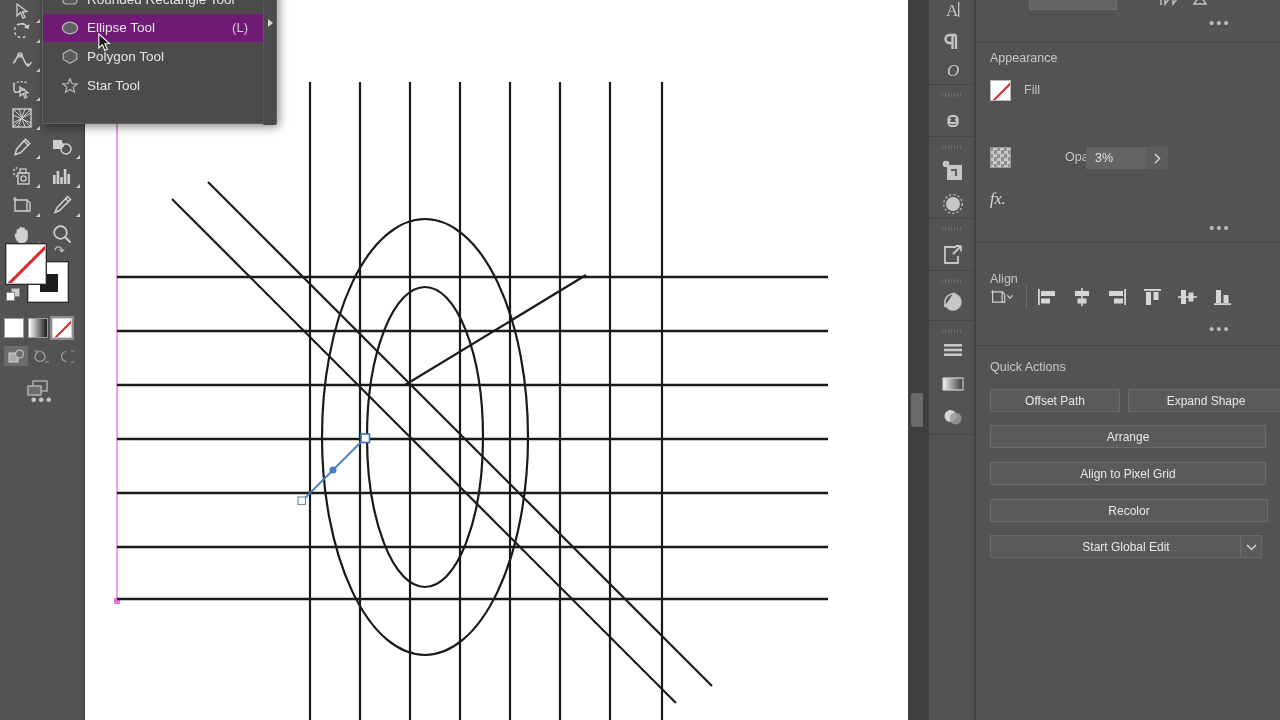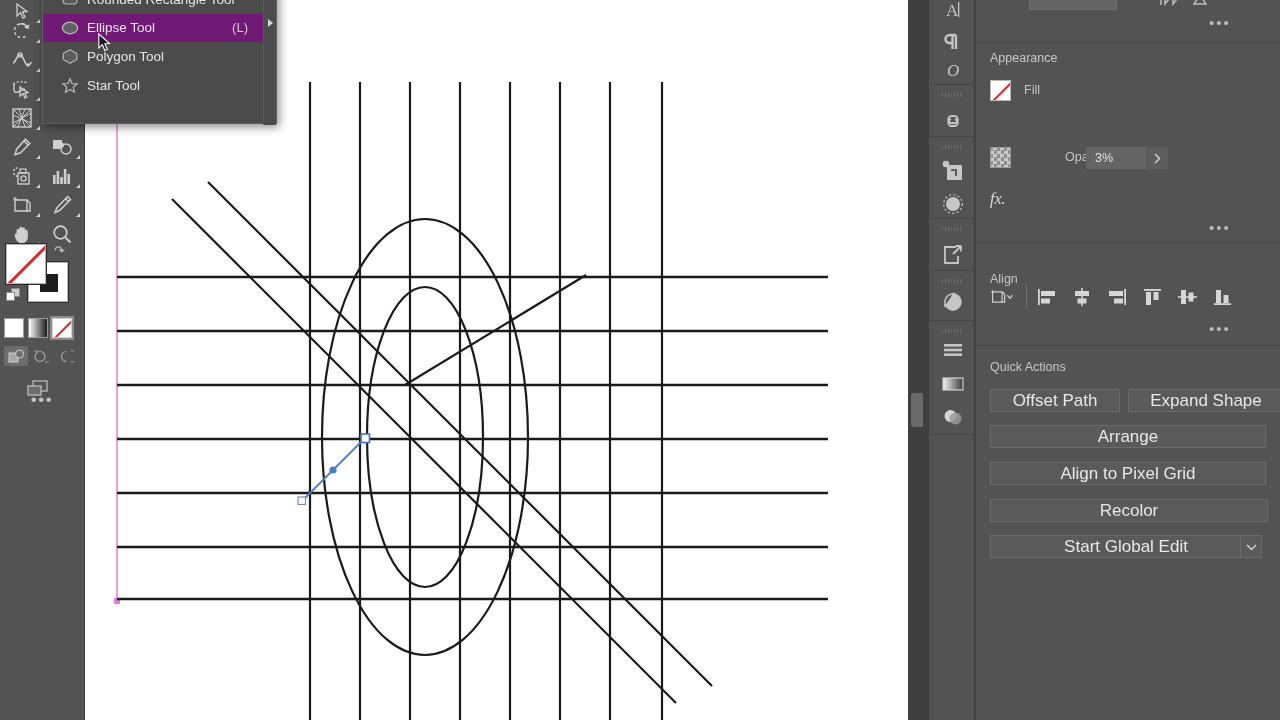--- a/index.html
+++ b/index.html
@@ -144,21 +144,21 @@
   .caret-btn { position: absolute; height: 22px; width: 22px; background: #5d5d5d;
                display:flex; align-items:center; justify-content:center; color:#d2d2d2; font-size: 11px; }
   .fx { position: absolute; color: #dcdcdc; font-size: 16px; font-style: italic;
         font-family: "Liberation Serif", serif; }
 
   .align-btn { position: absolute; top: 284px; width: 26px; height: 26px;
                display:flex;align-items:center;justify-content:center; }
   .vsep { position:absolute; width:1px; background:#6f6f6f; }
 
   .qa-btn { position: absolute; background: #5a5a5a; border: 1px solid #6b6b6b;
-            color: #e8e8e8; font-size: 17px; height: 23px;
+            color: #e8e8e8; font-size: 12px; height: 23px;
             display:flex; align-items:center; justify-content:center; }
   .qa-caret { position: absolute; background: #5a5a5a; border: 1px solid #6b6b6b;
               height: 23px; width: 22px; display:flex;align-items:center;justify-content:center;
               color:#d6d6d6; font-size: 11px; }
 </style>
 </head>
 <body>
 
 <div id="app">
 

